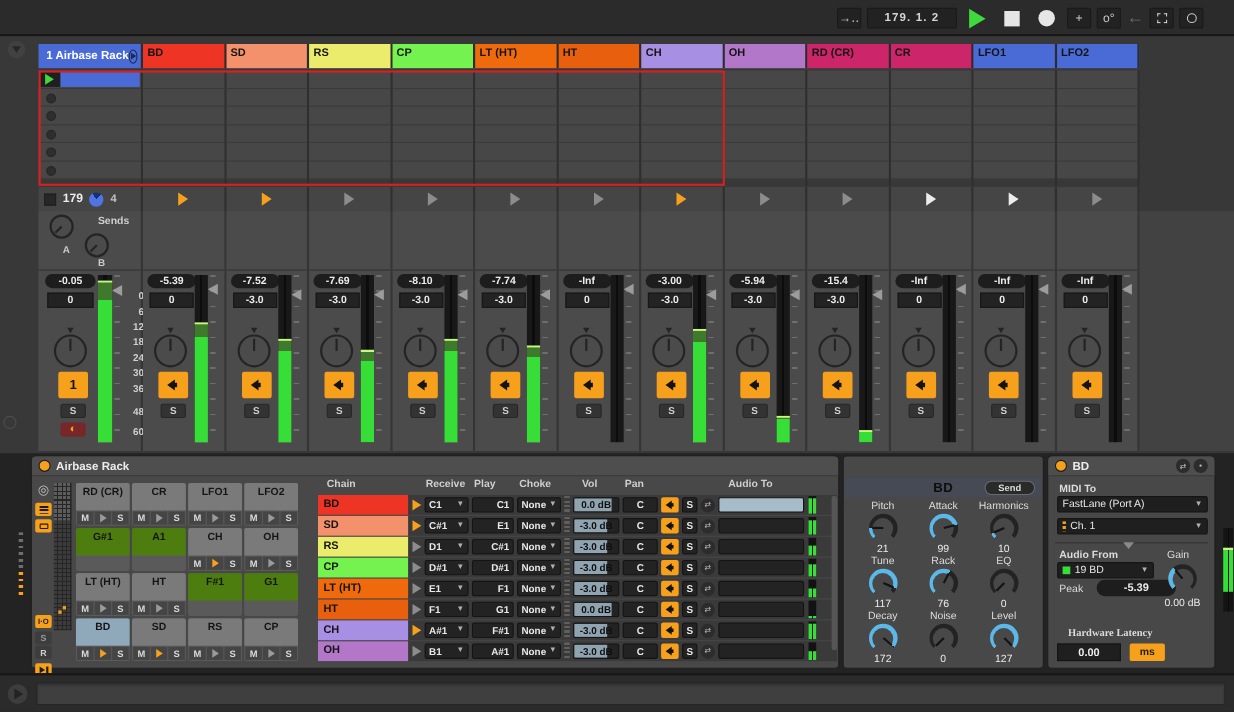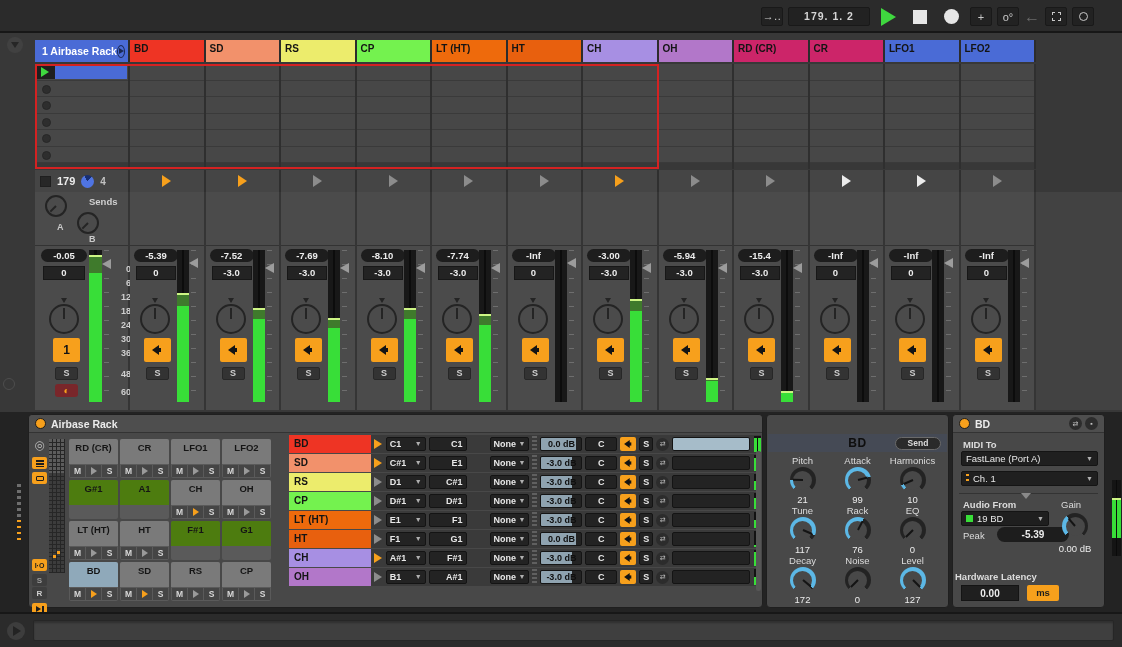--- a/index.html
+++ b/index.html
@@ -158,21 +158,21 @@
   .chead span{position:absolute;top:0;}
   .crows{position:relative;}
   .crow{display:flex;align-items:center;height:18px;margin-bottom:1px;background:#3a3a3a;}
   .cname{width:82px;align-self:stretch;background:var(--c);color:#141414;font-size:10px;font-weight:bold;line-height:18px;padding-left:5px;white-space:nowrap;overflow:hidden;}
   .cplay{width:15px;display:flex;justify-content:center;}
   .cplay i{width:0;height:0;border-top:5px solid transparent;border-bottom:5px solid transparent;border-left:8px solid #8c8c8c;}
   .crow .cplay.orange i{border-left-color:#f7a01c;}
   .cbox{height:14px;background:#232323;border:1px solid #141414;border-radius:2px;color:#e8e8e8;font-size:9px;font-weight:bold;line-height:12px;padding:0 3px;margin-right:3px;display:flex;align-items:center;}
   .crec{width:40px;justify-content:space-between;}
   .cnote{width:38px;justify-content:flex-end;}
-  .cchoke{width:40px;justify-content:space-between;margin-left:20px;}
+  .cchoke{width:40px;justify-content:space-between;}
   .ccaret{font-size:7px;color:#b0b0b0;}
   .czone{width:5px;height:16px;margin-right:3px;background:repeating-linear-gradient(to bottom,#606060 0 2px,transparent 2px 4px);}
   .cvol{width:42px;position:relative;justify-content:center;color:#0f0f0f;overflow:hidden;}
   .cvol .vf{position:absolute;left:0;top:0;bottom:0;width:calc(var(--vf)*100%);background:#8fa3b0;}
   .cvol span{position:relative;}
   .cpan{width:32px;justify-content:center;}
   .cspk{width:16px;height:14px;background:#f7a01c;border-radius:2px;display:flex;align-items:center;justify-content:center;margin-right:3px;}
   .cspk .spk{transform:scale(.8);}
   .csolo{width:14px;justify-content:center;}
   .cswap{width:13px;height:13px;border-radius:50%;background:#2c2c2c;color:#bbb;font-size:7px;display:flex;align-items:center;justify-content:center;margin-right:3px;flex:none;}
@@ -943,20 +943,29 @@
               <span class="padbtn">M</span>
               <span class="padbtn">
                 <i class="padtri gray"></i>
               </span>
               <span class="padbtn">S</span>
             </div>
           </div>
         </div>
 
       <div class="chaintable">
+        <div class="chead">
+          <span style="left:8px;">Chain</span>
+          <span style="left:98px;">Receive</span>
+          <span style="left:142px;">Play</span>
+          <span style="left:183px;">Choke</span>
+          <span style="left:240px;">Vol</span>
+          <span style="left:279px;">Pan</span>
+          <span style="left:373px;">Audio To</span>
+        </div>
         <div class="crows">
 
             <div class="crow sel">
               <div class="cname" style="--c: #ee3424;">BD</div>
               <div class="cplay orange">
                 <i></i>
               </div>
               <div class="cbox crec">
                 <span>C1</span>
                 <span class="ccaret">▼</span>
@@ -1325,21 +1334,21 @@
       <span class="lab" style="left:108px;top:84px;font-weight:normal;">Gain</span>
       <div class="dd" style="left:8px;top:96px;width:88px;">
         <span class="srcsq"></span>
         <span>19 BD</span>
           <span class="ddcaret">▼</span>
       </div>
       <span class="lab" style="left:10px;top:115px;font-weight:normal;">Peak</span>
       <div class="peakpill">-5.39</div>
       <span class="knob" style="position:absolute;left:109px;top:98px;--f:0.35"></span>
       <span class="gainval">0.00 dB</span>
-      <span class="lab" style="left:2px;top:156px;">Hardware Latency</span>
+      <span class="lab" style="left:18px;top:156px;font-family:Liberation Serif, serif;">Hardware Latency</span>
       <div class="latbox">0.00</div>
       <div class="msbtn">ms</div>
     </div>
 
     <div class="endmeter">
         <div class="vfill2"></div>
       </div>
   </div>
 
   <div class="statusbar">

